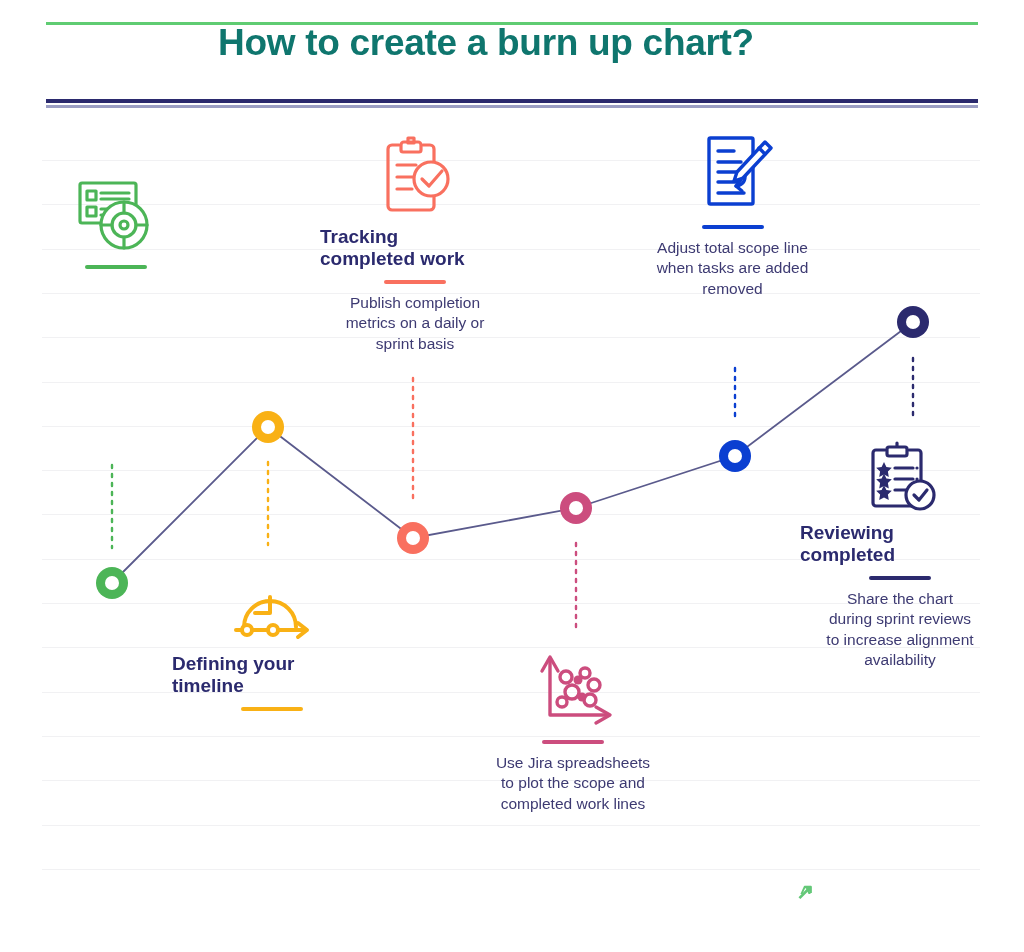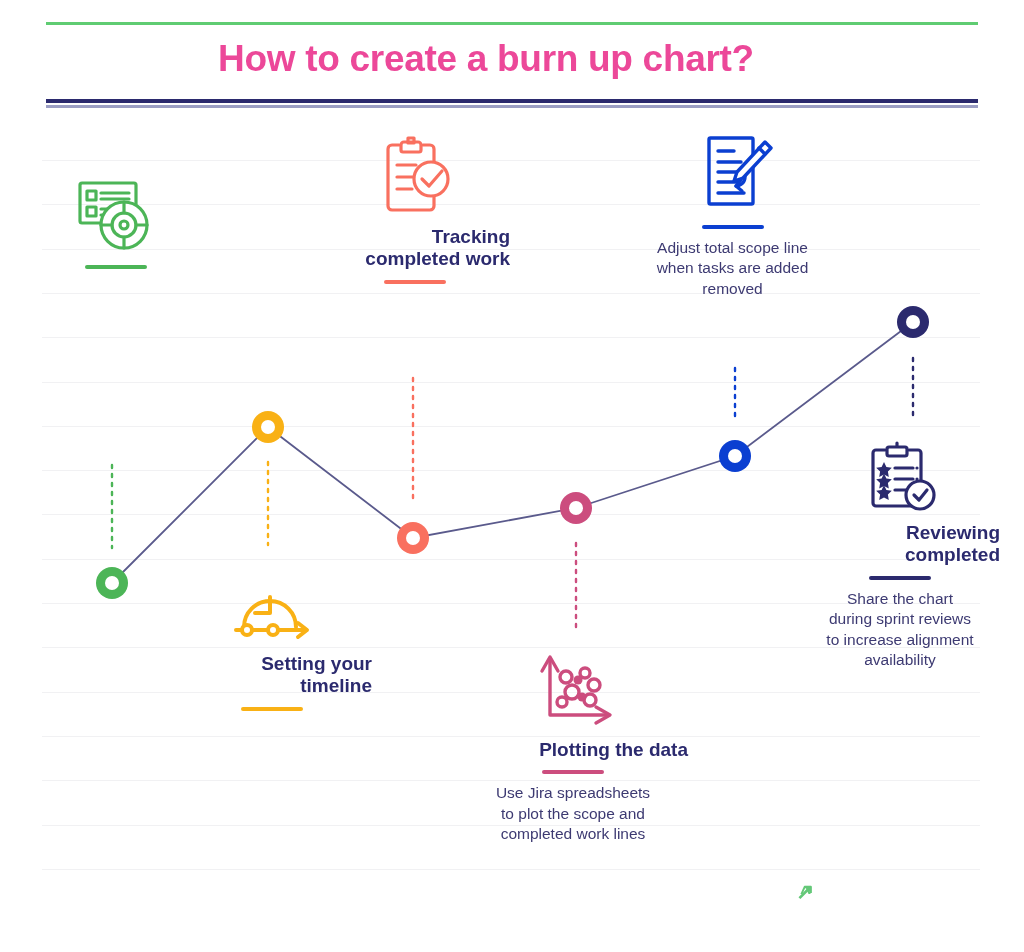--- a/index.html
+++ b/index.html
@@ -12,38 +12,38 @@
   }
   #canvas{position:absolute;left:0;top:0;width:1024px;height:952px;}
 
   
   .gridlines{position:absolute;left:0;top:0;width:1024px;height:952px;z-index:0;}
   .gridline{position:absolute;left:42px;width:938px;height:1px;background:#f1f1f3;}
 
   
   .top-rule{position:absolute;left:46px;top:22px;width:932px;height:3px;background:#5fcc72;z-index:2;}
   .page-title{
-    position:absolute;left:0;top:38px;width:972px;
+    position:absolute;left:0;top:22px;width:972px;
     text-align:center;
-    font-size:37px;font-weight:bold;color:#ec4899;
+    font-size:37px;font-weight:bold;color:#0f766e;
     letter-spacing:-0.3px;
     z-index:3;
   }
   .bottom-rule-a{position:absolute;left:46px;top:99px;width:932px;height:4px;background:#2b2a6e;z-index:2;}
   .bottom-rule-b{position:absolute;left:46px;top:105px;width:932px;height:3px;background:#9b9ec4;z-index:2;}
 
   
   #chart{position:absolute;left:0;top:0;width:1024px;height:952px;z-index:1;pointer-events:none;}
 
   
   .step{position:absolute;z-index:4;}
   .step .icon{display:block;margin:0 auto;}
   .step .s-title{
     font-size:19px;font-weight:bold;color:#2b2a6e;
-    text-align:right;line-height:1.18;
+    text-align:left;line-height:1.18;
     margin:8px 0 0 0;
     white-space:pre-line;
   }
   .step .s-underline{
     height:4px;border-radius:2px;margin:9px auto 9px auto;width:62px;
   }
   .step .s-body{
     font-size:15.5px;color:#3d3a72;text-align:center;line-height:1.32;
     white-space:pre-line;
   }
@@ -155,62 +155,64 @@
     <svg class="icon" width="100" height="70" viewBox="0 0 100 70">
       <g fill="none" stroke="#f9b115" stroke-width="4" stroke-linecap="round" stroke-linejoin="round">
         <path d="M22 52 A26 26 0 1 1 74 52"></path>
         <polyline points="48,22 48,38 33,38"></polyline>
         <line x1="14" y1="55" x2="84" y2="55"></line>
         <polyline points="76,48 85,55 76,62"></polyline>
         <circle cx="25" cy="55" r="5" fill="#ffffff"></circle>
         <circle cx="51" cy="55" r="5" fill="#ffffff"></circle>
       </g>
     </svg>
-    <div class="s-title">Setting your
+    <div class="s-title">Defining your
 timeline</div>
     <div class="s-underline" style="background:#f9b115;"></div>
   </div>
 
   <div class="step" id="step-3">
     <svg class="icon" width="78" height="82" viewBox="0 0 78 82">
       <g fill="none" stroke="#f9705f" stroke-width="3.2" stroke-linecap="round" stroke-linejoin="round">
         <path d="M23 9 H16 a4 4 0 0 0 -4 4 V70 a4 4 0 0 0 4 4 H54 a4 4 0 0 0 4 -4 V13 a4 4 0 0 0 -4 -4 H47"></path>
         <path d="M28 6 h14 a3 3 0 0 1 3 3 v5 a2 2 0 0 1 -2 2 H27 a2 2 0 0 1 -2 -2 V9 a3 3 0 0 1 3 -3 z"></path>
         <path d="M32 2 h6 v5 h-6 z"></path>
         <line x1="21" y1="29" x2="40" y2="29"></line>
         <line x1="21" y1="41" x2="38" y2="41"></line>
         <line x1="21" y1="53" x2="36" y2="53"></line>
         <circle cx="55" cy="43" r="17" fill="#ffffff"></circle>
         <polyline points="46,43 53,50 66,35"></polyline>
       </g>
     </svg>
     <div class="s-title">Tracking
 completed work</div>
     <div class="s-underline" style="background:#f9705f;"></div>
+    <div class="s-body">Publish completion
+metrics on a daily or
+sprint basis</div>
   </div>
 
   <div class="step" id="step-4">
     <svg class="icon" width="90" height="78" viewBox="0 0 90 78">
       <g fill="none" stroke="#cc4d7e" stroke-width="3.4" stroke-linecap="round" stroke-linejoin="round">
         <polyline points="22,8 22,62 78,62"></polyline>
         <polyline points="14,18 22,4 30,18"></polyline>
         <polyline points="68,54 82,62 68,70"></polyline>
         <circle cx="38" cy="24" r="6"></circle>
         <circle cx="57" cy="20" r="5"></circle>
         <circle cx="66" cy="32" r="6"></circle>
         <circle cx="44" cy="39" r="7"></circle>
         <circle cx="62" cy="47" r="6"></circle>
         <circle cx="34" cy="49" r="5"></circle>
       </g>
       <g fill="#cc4d7e">
         <circle cx="50" cy="27" r="4.5"></circle>
         <circle cx="54" cy="44" r="4.5"></circle>
       </g>
     </svg>
-    <div class="s-title">Plotting the data</div>
     <div class="s-underline" style="background:#cc4d7e;"></div>
     <div class="s-body">Use Jira spreadsheets
 to plot the scope and
 completed work lines</div>
   </div>
 
   <div class="step" id="step-5">
     <svg class="icon" width="88" height="82" viewBox="0 0 88 82">
       <g fill="none" stroke="#0b3fd1" stroke-width="3.4" stroke-linecap="round" stroke-linejoin="round">
         <rect x="20" y="4" width="44" height="66" rx="1.5"></rect>

